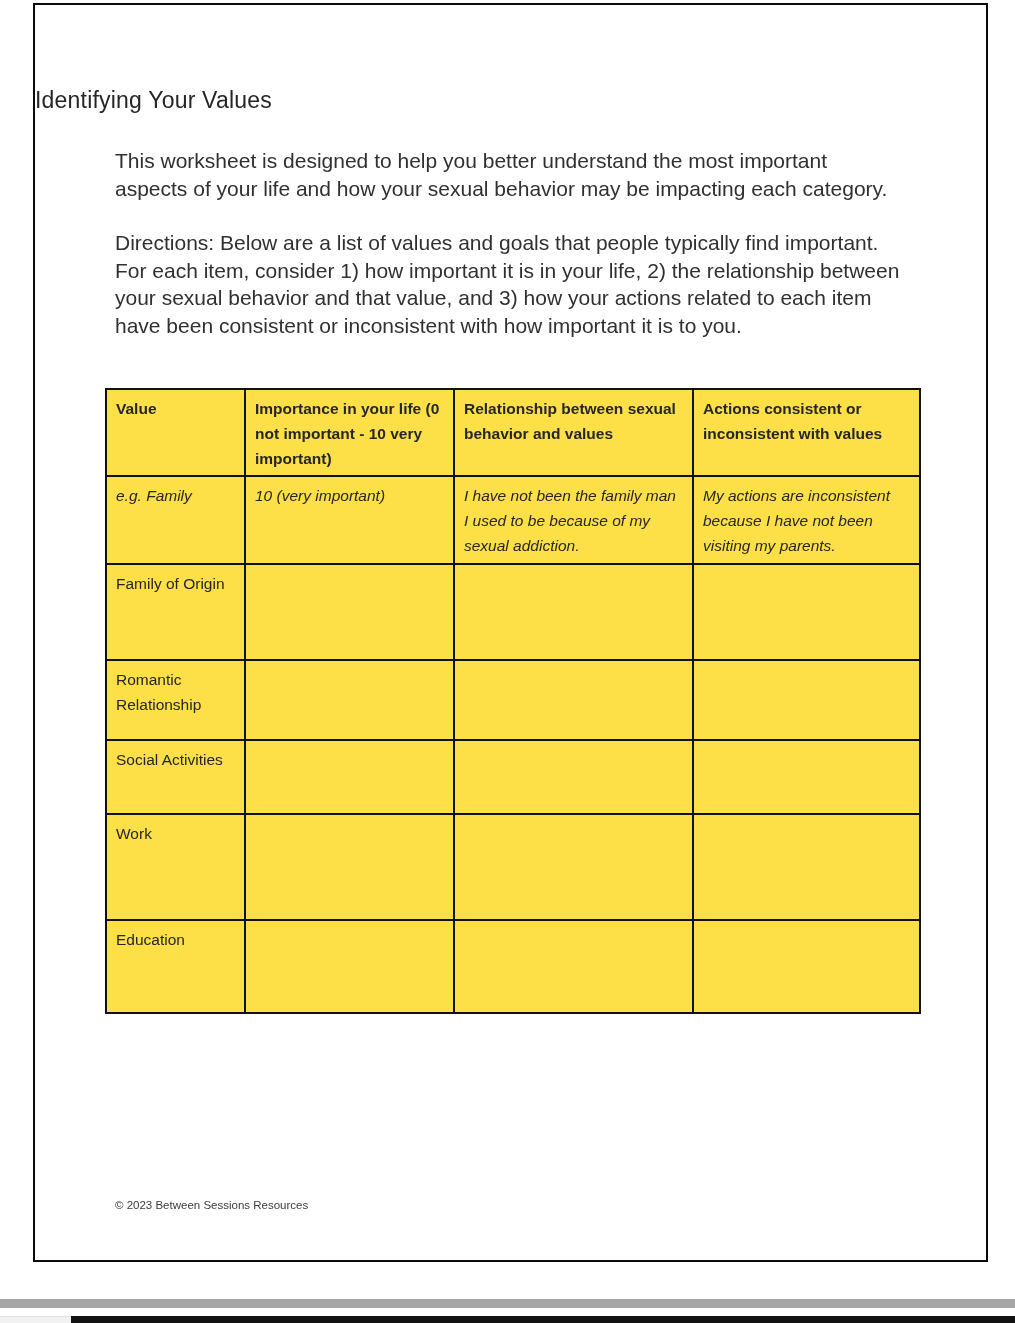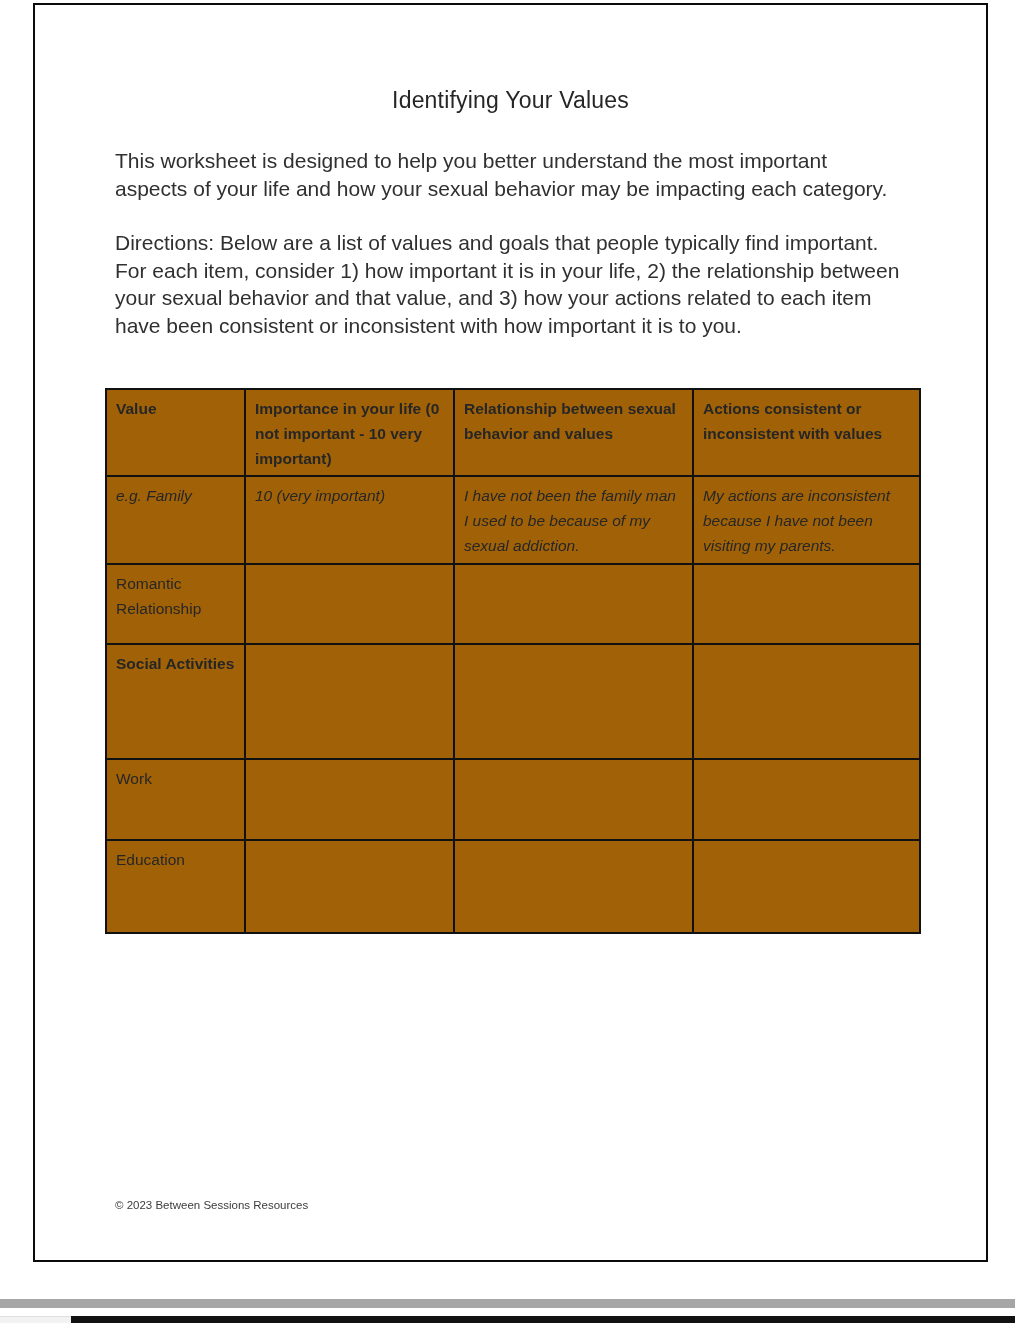--- a/index.html
+++ b/index.html
@@ -15,21 +15,20 @@
     position: absolute;
     left: 33px; top: 3px;
     width: 955px; height: 1259px;
     background: #ffffff;
     border: 2px solid #0a0a0a;
   }
   .doc-title {
     position: absolute;
     top: 82px; left: 0;
     width: 100%;
-    text-align: center;
     font-size: 23px;
     font-weight: 400;
     color: #262626;
     letter-spacing: 0.2px;
   }
   .para {
     position: absolute;
     left: 80px;
     width: 790px;
     font-size: 21px;
@@ -50,31 +49,31 @@
   .values-table col.c3 { width: 239px; }
   .values-table col.c4 { width: 227px; }
   .values-table td, .values-table th {
     border: 2px solid #111111;
     vertical-align: top;
     text-align: left;
     padding: 6px 9px 4px 9px;
     font-size: 15.5px;
     line-height: 25px;
     color: #262626;
-    background: #a16207;
+    background: #fde047;
   }
   .values-table th { font-weight: 700; }
   .values-table tr.header-row   { height: 76px; }
   .values-table tr.example-row  { height: 88px; }
   .values-table tr.example-row td { font-style: italic; }
   .values-table tr.value-row-0 { height: 96px; }
   .values-table tr.value-row-1 { height: 80px; }
   .values-table tr.value-row-2 { height: 96px; }
-  .values-table tr.value-row-3 { height: 115px; font-weight: bold; }
-  .values-table tr.value-row-4 { height: 81px; }
+  .values-table tr.value-row-3 { height: 74px; }
+  .values-table tr.value-row-4 { height: 106px; }
   .values-table tr.value-row-5 { height: 93px; }
   .copyright {
     position: absolute;
     left: 80px; top: 1194px;
     font-size: 11.5px;
     color: #3c3c3c;
   }
   .bottom-gray-bar {
     position: absolute;
     left: 0; top: 1299px;
@@ -119,20 +118,26 @@
         <th>Importance in your life (0 not important - 10 very important)</th>
         <th>Relationship between sexual behavior and values</th>
         <th>Actions consistent or inconsistent with values</th>
       </tr>
       <tr class="example-row">
         <td>e.g. Family</td>
         <td>10 (very important)</td>
         <td>I have not been the family man I used to be because of my sexual addiction.</td>
         <td>My actions are inconsistent because I have not been visiting my parents.</td>
       </tr>
+      <tr class="value-row-0">
+        <td>Family of Origin</td>
+        <td></td>
+        <td></td>
+        <td></td>
+      </tr>
       <tr class="value-row-1">
         <td>Romantic Relationship</td>
         <td></td>
         <td></td>
         <td></td>
       </tr>
       <tr class="value-row-3">
         <td>Social Activities</td>
         <td></td>
         <td></td>

